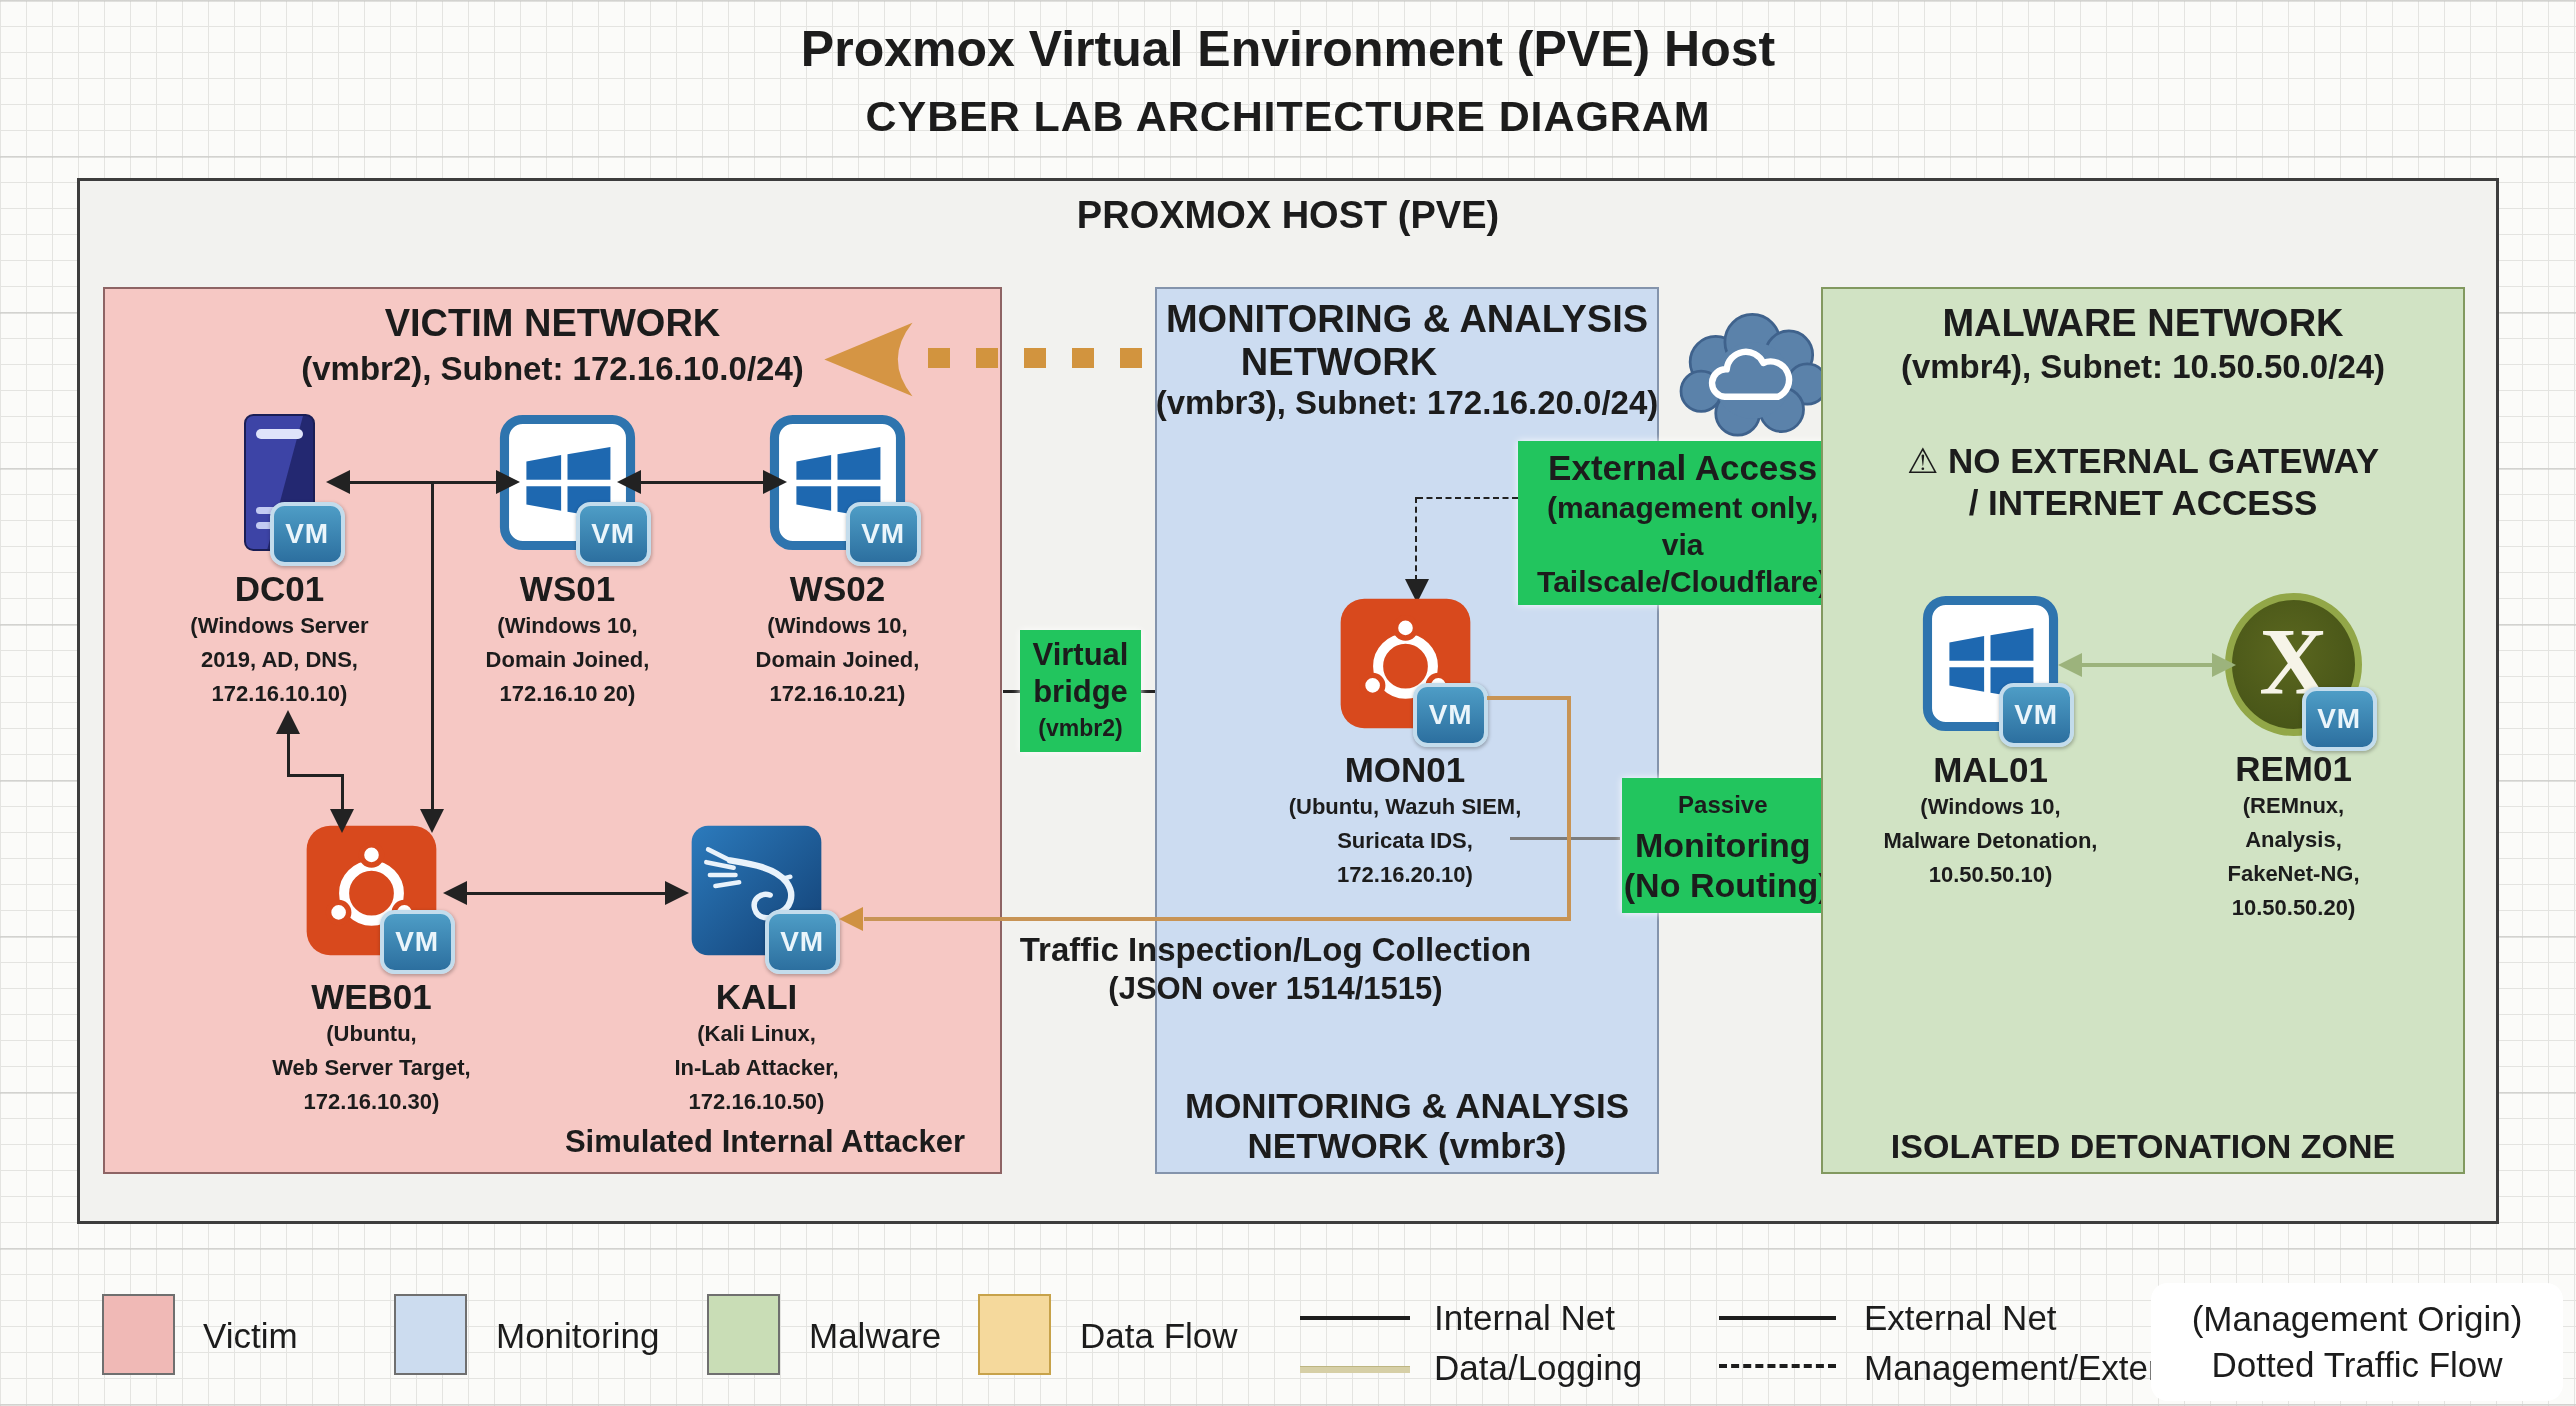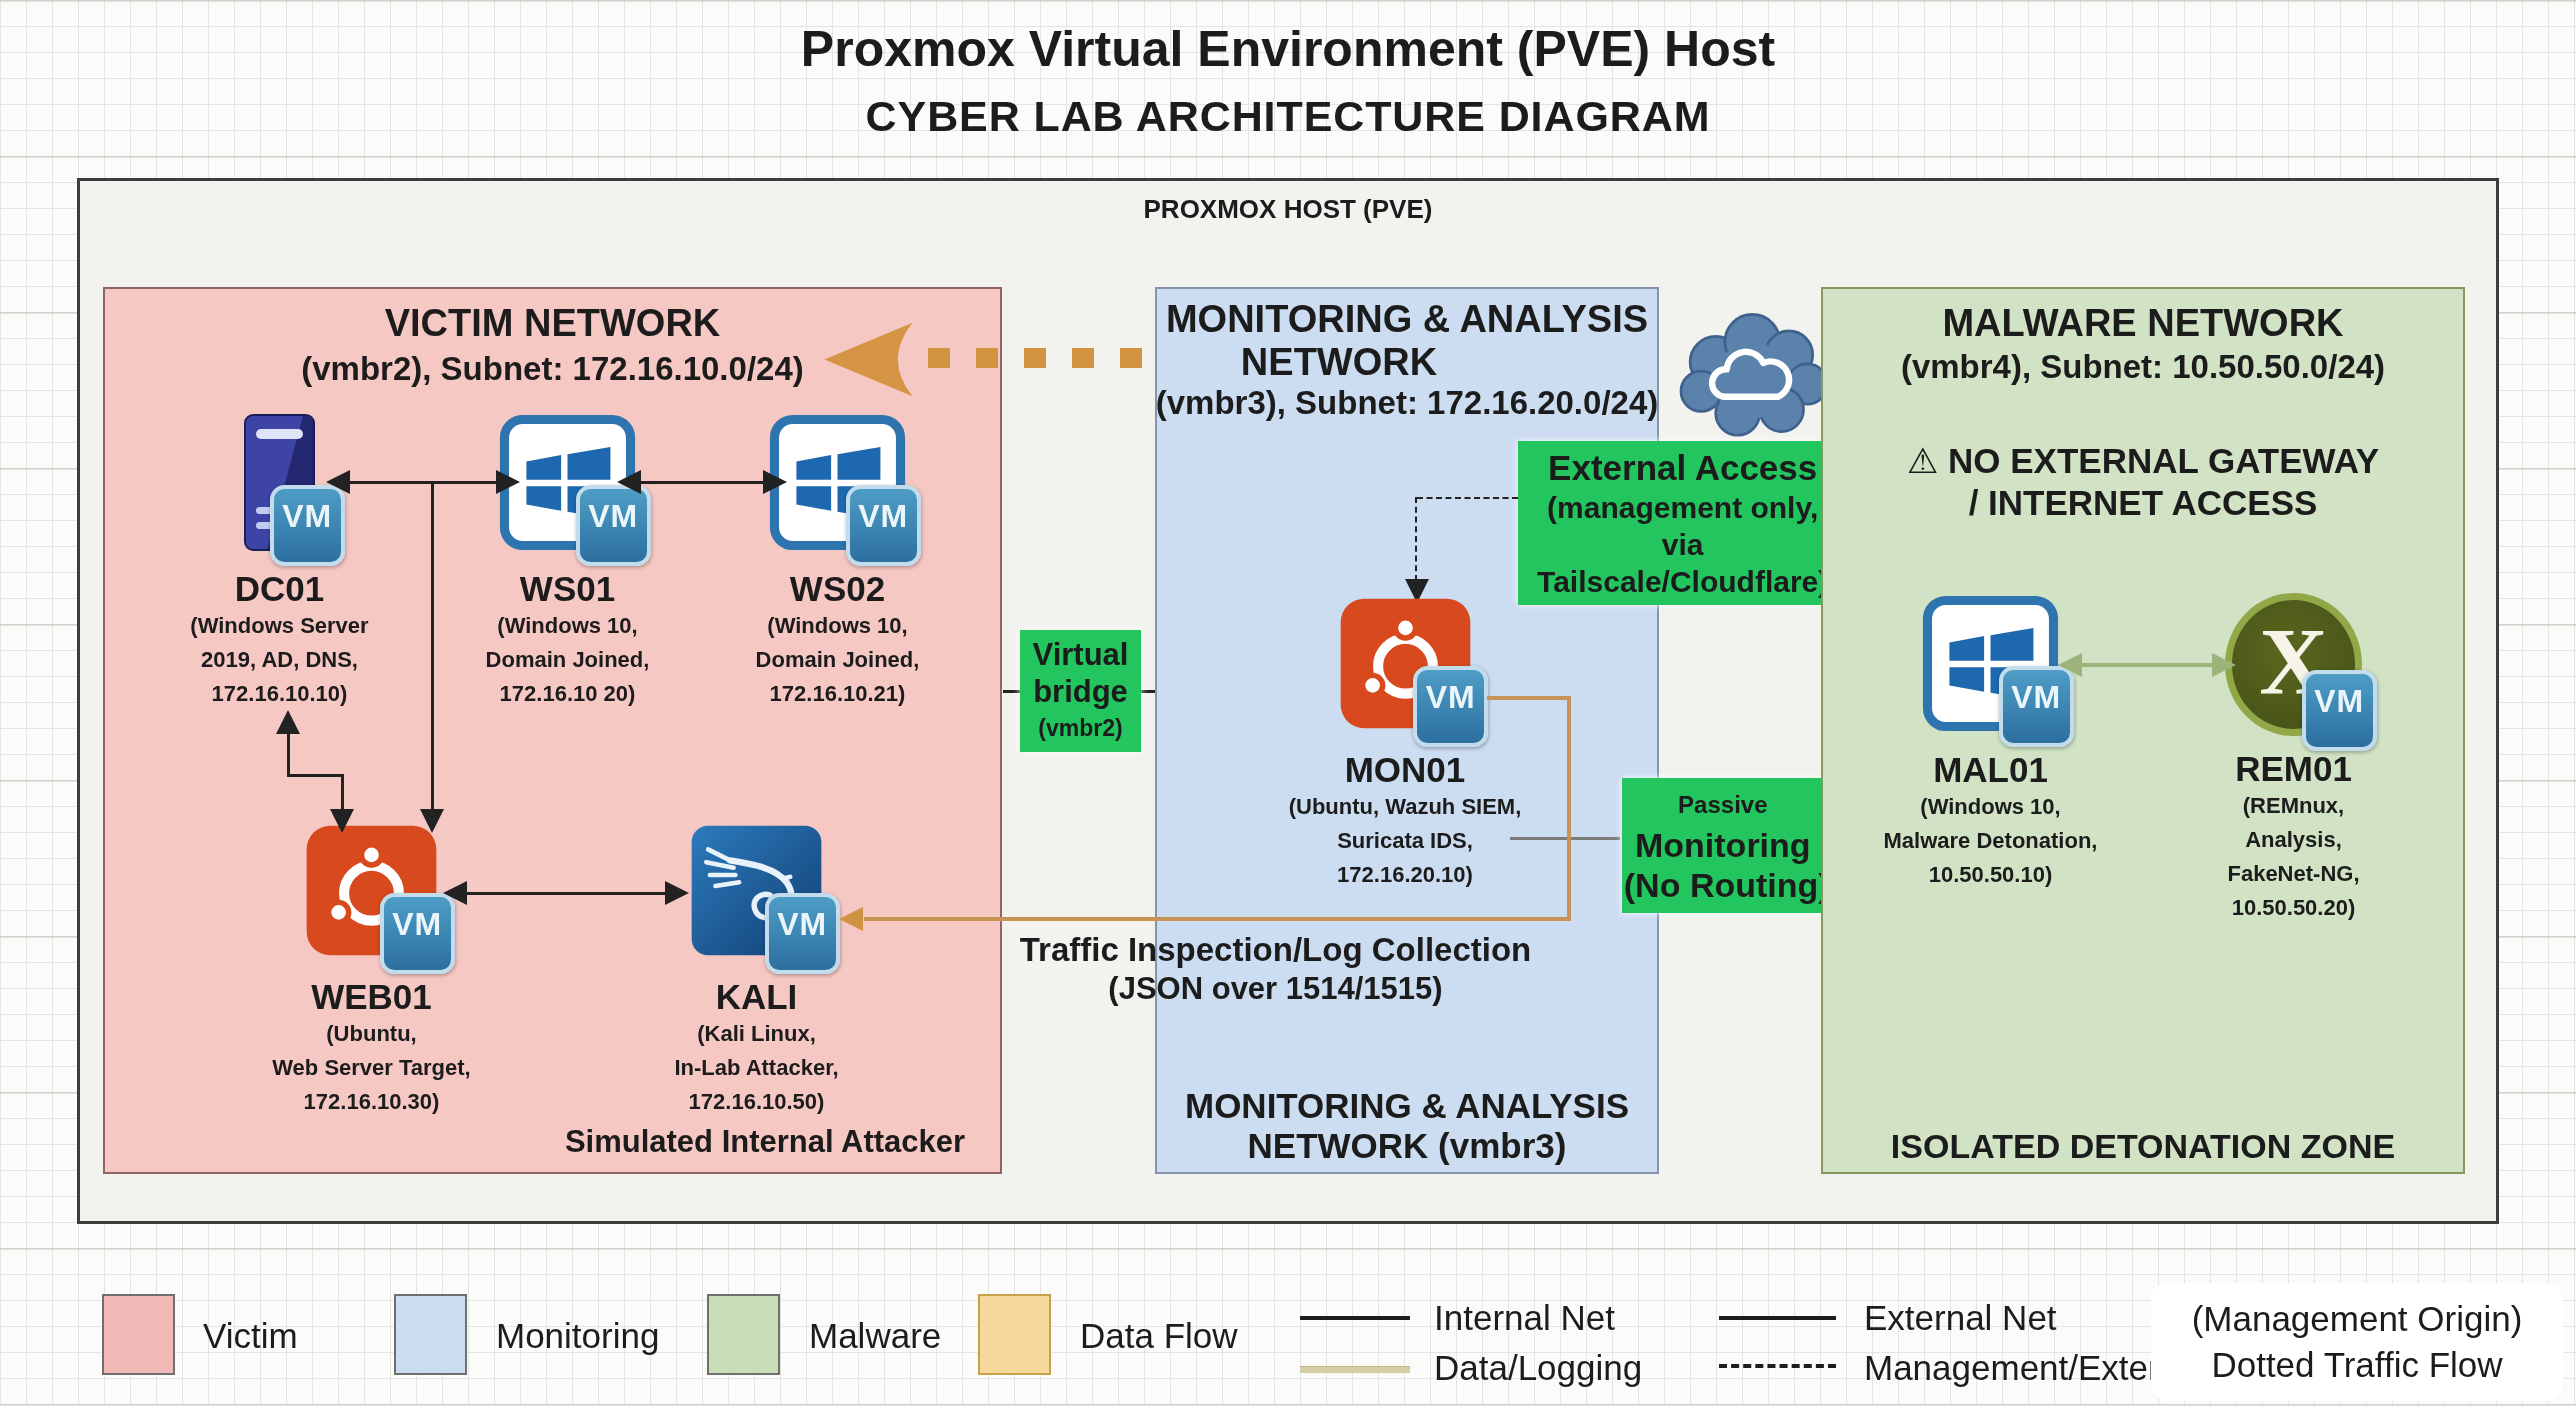--- a/index.html
+++ b/index.html
@@ -21,37 +21,37 @@
   
   .outer-box{left:77px;top:178px;width:2422px;height:1046px;background:#f2f2ef;border:3.7px solid #3d3d3d;box-sizing:border-box;}
   .net-box{box-sizing:border-box;border:2.7px solid;}
   .victim-box{left:103px;top:287px;width:899px;height:887px;background:#f6c8c4;border-color:#8e6464;}
   .mon-box{left:1155px;top:287px;width:504px;height:887px;background:#ccdcf1;border-color:#8494ac;}
   .mal-box{left:1821px;top:287px;width:644px;height:887px;background:#d1e3c4;border-color:#82995f;}
 
   
   .title1{font-size:50px;font-weight:700;width:100%;top:20px;}
   .title2{font-size:43px;font-weight:700;width:100%;top:92px;letter-spacing:0.9px;}
-  .hostlbl{font-size:26px;font-weight:700;left:77px;width:2422px;top:194px;text-align:center;}
+  .hostlbl{font-size:38px;font-weight:700;left:77px;width:2422px;top:194px;text-align:center;}
   .netttl{font-size:38px;font-weight:700;}
   .netsub{font-size:33px;font-weight:700;}
   .node{position:absolute;text-align:center;}
   .icon-wrap{position:relative;margin:0 auto;}
   .node-name{font-size:35px;font-weight:700;margin-top:18.3px;}
   .node-desc{font-size:22px;line-height:34px;font-weight:700;white-space:nowrap;}
   .foot{font-size:31px;font-weight:600;}
   .biglbl{font-size:35px;font-weight:700;line-height:40px;}
   .whitelbl{background:#22c55e;box-shadow:0 0 7.3px rgba(255,255,255,.9);}
 
   
   .vm-badge{
-    position:absolute;width:75px;height:81px;right:-14.6px;bottom:-14.6px;
+    position:absolute;width:75px;height:64px;right:-14.6px;bottom:-14.6px;
     background:linear-gradient(#4e9dc6,#2c6f9f);
     border:4.6px solid #c3dcec;border-radius:14.6px;box-sizing:border-box;
-    color:#eaf5fb;font-size:32px;font-weight:700;text-align:center;line-height:55px;
+    color:#eaf5fb;font-size:28px;font-weight:700;text-align:center;line-height:55px;
     letter-spacing:0.9px;box-shadow:0.9px 1.8px 3.7px rgba(0,0,0,.25);
   }
 
   
   .win-icon{width:137px;height:137px;}
   .server-icon{width:71px;height:137px;border-radius:9.2px;
     background:linear-gradient(105deg,#3d44a6 55%,#232871 56%);
     border:2.7px solid #1a1e55;box-sizing:border-box;position:relative;}
   .server-icon .s1{position:absolute;left:10px;right:10px;top:13px;height:10px;background:#dfe4fa;border-radius:5.5px;}
   .server-icon .s2,.server-icon .s3{position:absolute;left:10px;width:37px;height:7.3px;background:#c3cbf2;border-radius:3.7px;}

